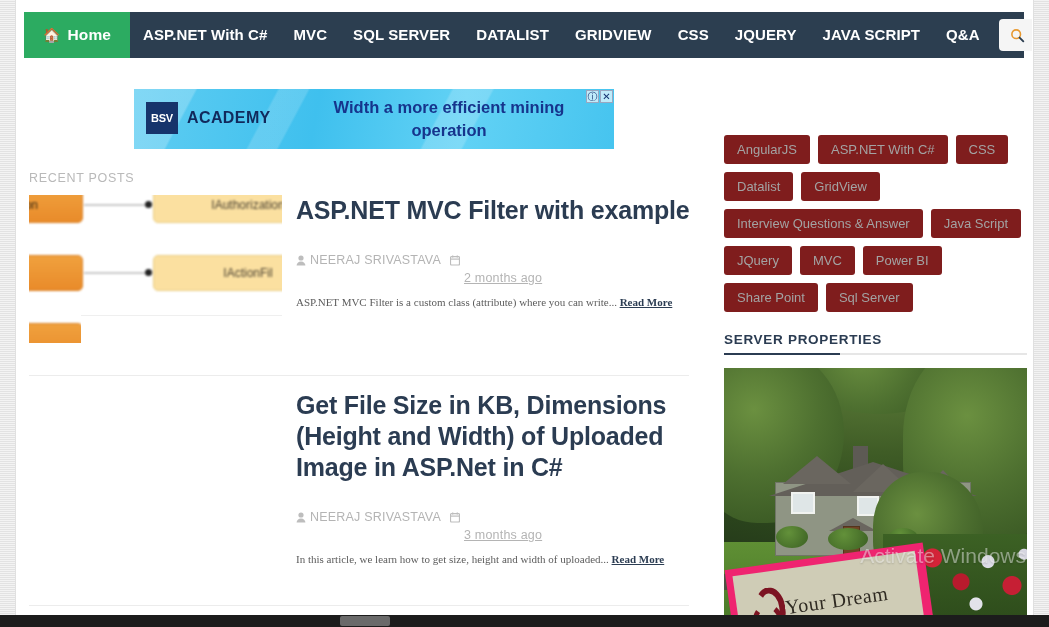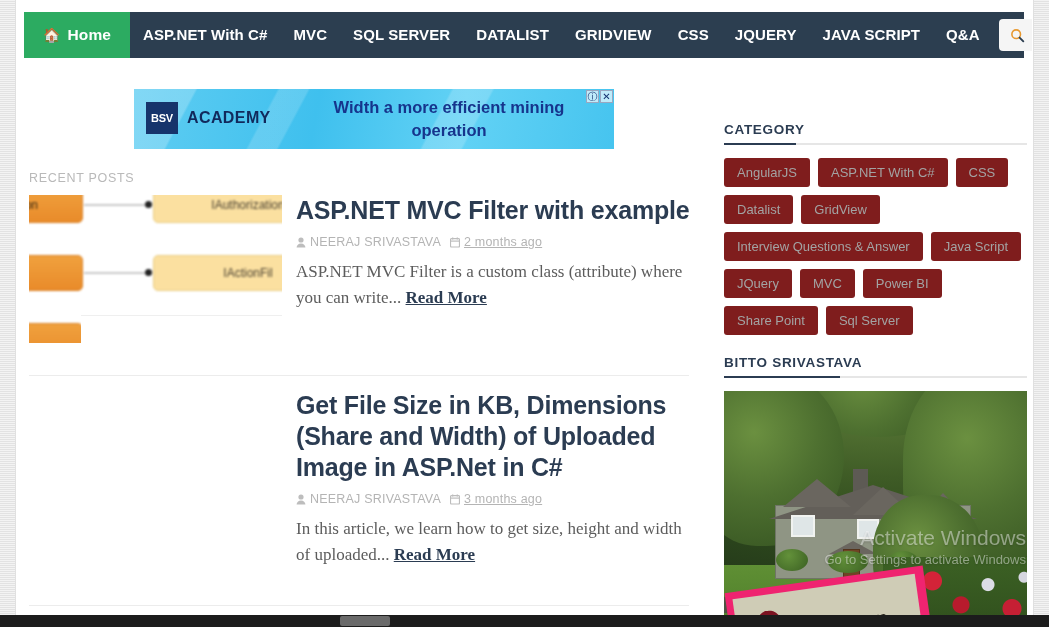--- a/index.html
+++ b/index.html
@@ -280,26 +280,26 @@
   .art-meta {
     margin-top: 9px;
     display: flex;
     align-items: center;
     gap: 9px;
     color: #b4b4b4;
     font-size: 12.5px;
     letter-spacing: .2px;
   }
   .meta-item { display: flex; align-items: center; gap: 4px; }
-  .meta-date { text-decoration: underline; cursor: pointer; }
+  .meta-date { text-decoration: underline; cursor: pointer; margin-top: 36px; }
   .art-excerpt {
-    margin-top: 10px;
+    margin-top: 4px;
     color: #5c5c5c;
     font-family: "Liberation Serif", serif;
-    font-size: 17px;
+    font-size: 11px;
     line-height: 26px;
   }
   .read-more {
     color: #2b3c52;
     font-weight: bold;
     text-decoration: underline;
     cursor: pointer;
     white-space: nowrap;
   }
   .art-divider {
@@ -646,21 +646,21 @@
               <span class="read-more">Read More</span>
             </p>
           </div>
         </article>
 
         <div class="art-divider d1"></div>
 
         <article class="article second">
           <div class="thumb"></div>
           <div class="art-body">
-            <h2 class="art-title">Get File Size in KB, Dimensions (Share and Width) of Uploaded Image in ASP.Net in C#</h2>
+            <h2 class="art-title">Get File Size in KB, Dimensions (Height and Width) of Uploaded Image in ASP.Net in C#</h2>
             <div class="art-meta">
               <span class="meta-item">
                 <svg width="10" height="11" viewBox="0 0 10 11">
                   <circle cx="5" cy="3" r="2.6" fill="#bdbdbd"></circle>
                   <path d="M0.6 10.6c0-2.6 1.9-4.2 4.4-4.2s4.4 1.6 4.4 4.2z" fill="#bdbdbd"></path>
                 </svg>
                 <span>NEERAJ SRIVASTAVA</span>
               </span>
               <span class="meta-item">
                 <svg width="10" height="11" viewBox="0 0 10 11">
@@ -678,43 +678,39 @@
             </p>
           </div>
         </article>
 
         <div class="art-divider d2"></div>
       </div>
 
       <div class="side-clip">
 
         <div class="widget">
-          <div class="widget-head">
-            <span>CATEGORY</span>
-            <span class="hl-underline" style="width:72px;"></span>
-          </div>
           <div class="tag-cloud">
             <span class="tag">AngularJS</span>
             <span class="tag">ASP.NET With C#</span>
             <span class="tag">CSS</span>
             <span class="tag">Datalist</span>
             <span class="tag">GridView</span>
             <span class="tag">Interview Questions &amp; Answer</span>
             <span class="tag">Java Script</span>
             <span class="tag">JQuery</span>
             <span class="tag">MVC</span>
             <span class="tag">Power BI</span>
             <span class="tag">Share Point</span>
             <span class="tag">Sql Server</span>
           </div>
         </div>
 
         <div class="widget">
           <div class="widget-head">
-            <span>BITTO SRIVASTAVA</span>
+            <span>SERVER PROPERTIES</span>
             <span class="hl-underline" style="width:116px;"></span>
           </div>
           <div class="promo-img">
             <div class="scene-sky"></div>
             <div class="tree-mass t3"></div>
             <div class="tree-mass t1"></div>
             <div class="tree-mass t2"></div>
             <div class="lawn"></div>
             <div class="driveway"></div>
             <div class="house">
@@ -745,21 +741,20 @@
                 <div class="sign-text">Your Dream</div>
               </div>
             </div>
           </div>
         </div>
       </div>
     </div>
 
     <div class="wm">
       <div class="wm-title">Activate Windows</div>
-      <div class="wm-sub">Go to Settings to activate Windows</div>
     </div>
 
   </div>
 
   <div class="hscroll-track">
     <div class="hscroll-thumb"></div>
   </div>
 
 </div>
 

